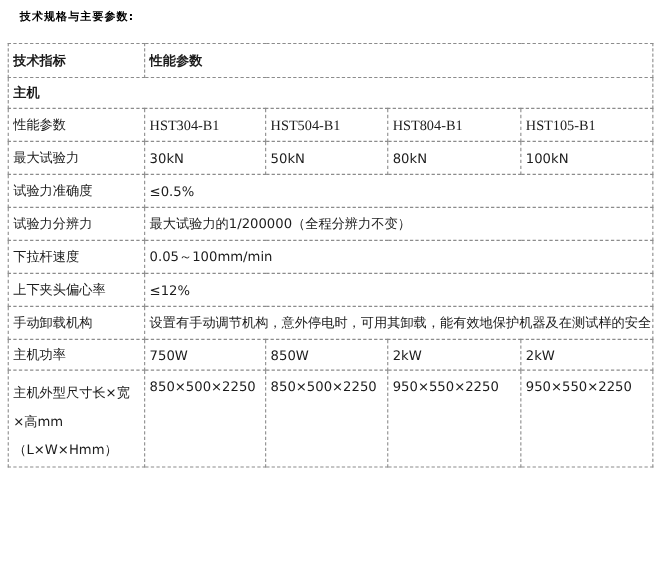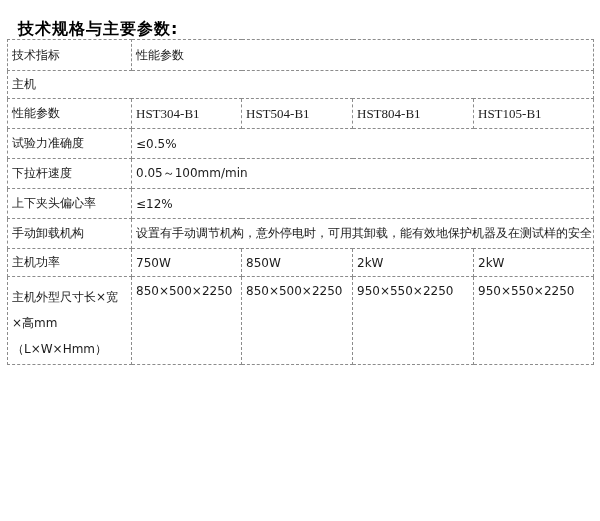--- a/index.html
+++ b/index.html
@@ -9,22 +9,22 @@
     width: 600px;
     height: 521px;
     background: #ffffff;
     overflow: hidden;
     font-family: "DejaVu Sans", sans-serif;
     color: #1b1b1b;
   }
   .title {
     position: absolute;
     left: 18px;
-    top: 19px;
-    font-size: 16px;
+    top: 8px;
+    font-size: 10px;
     font-weight: bold;
     color: #000;
     letter-spacing: 1px;
     font-family: "DejaVu Sans", sans-serif;
   }
   table.spec {
     position: absolute;
     left: 7px;
     top: 39px;
     width: 586px;
@@ -35,21 +35,21 @@
   table.spec td {
     border: 1px dashed #8c8c8c;
     padding: 2px 4px;
     vertical-align: middle;
     color: #1b1b1b;
     overflow: hidden;
     white-space: nowrap;
   }
   td.lbl { text-align: left; padding-left: 10px; }
   td.val { text-align: left; color: #222; }
-  td.bold { font-weight: normal; }
+  td.bold { font-weight: bold; }
   td.model { font-weight: normal; font-family: "Liberation Serif", serif; font-size: 13px; color: #111; }
   td.left-val { text-align: left; padding-left: 10px; white-space: normal; }
   tr.dims td { vertical-align: top; padding-top: 7px; }
   tr.dims td.lbl { white-space: normal; line-height: 26px; }
 </style>
 </head>
 <body>
 
 <div class="page">
   <div class="title">技术规格与主要参数:</div>
@@ -74,27 +74,38 @@
     </tr>
 
     <tr style="height:30px">
       <td class="lbl">性能参数</td>
       <td class="val model">HST304-B1</td>
       <td class="val model">HST504-B1</td>
       <td class="val model">HST804-B1</td>
       <td class="val model">HST105-B1</td>
     </tr>
 
+    <tr style="height:30px">
+      <td class="lbl">最大试验力</td>
+      <td class="val">30kN</td>
+      <td class="val">50kN</td>
+      <td class="val">80kN</td>
+      <td class="val">100kN</td>
+    </tr>
 
 
     <tr style="height:30px">
       <td class="lbl">试验力准确度</td>
       <td class="val" colspan="4">≤0.5%</td>
     </tr>
 
+    <tr style="height:30px">
+      <td class="lbl">试验力分辨力</td>
+      <td class="val" colspan="4">最大试验力的1/200000（全程分辨力不变）</td>
+    </tr>
 
     <tr style="height:30px">
       <td class="lbl">下拉杆速度</td>
       <td class="val" colspan="4">0.05～100mm/min</td>
     </tr>
 
 
     <tr style="height:30px">
       <td class="lbl">上下夹头偏心率</td>
       <td class="val" colspan="4">≤12%</td>

